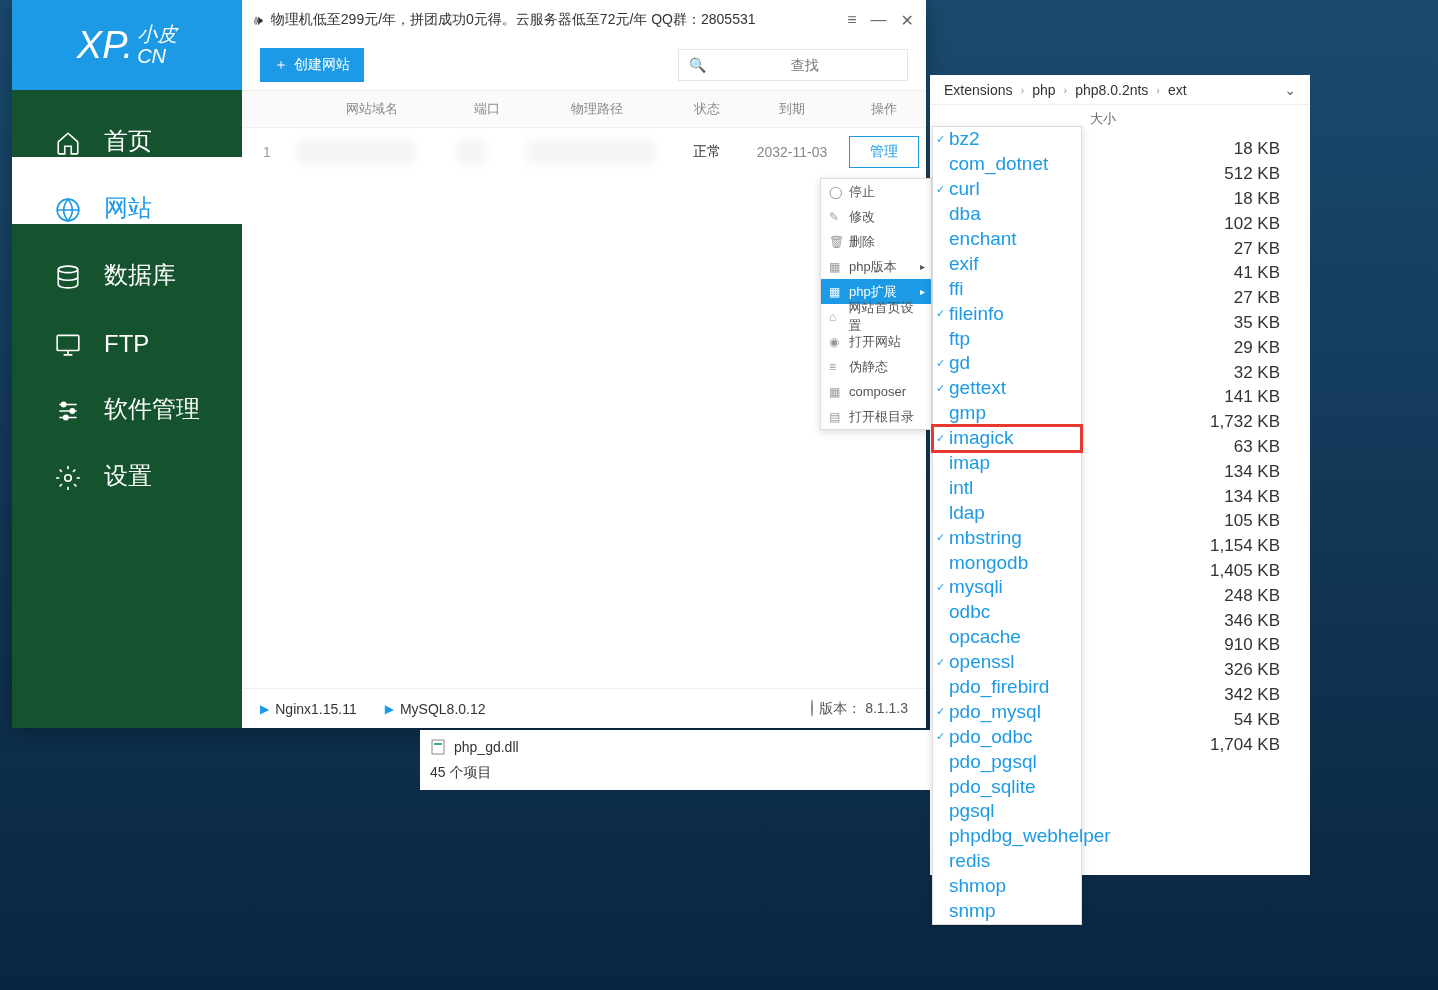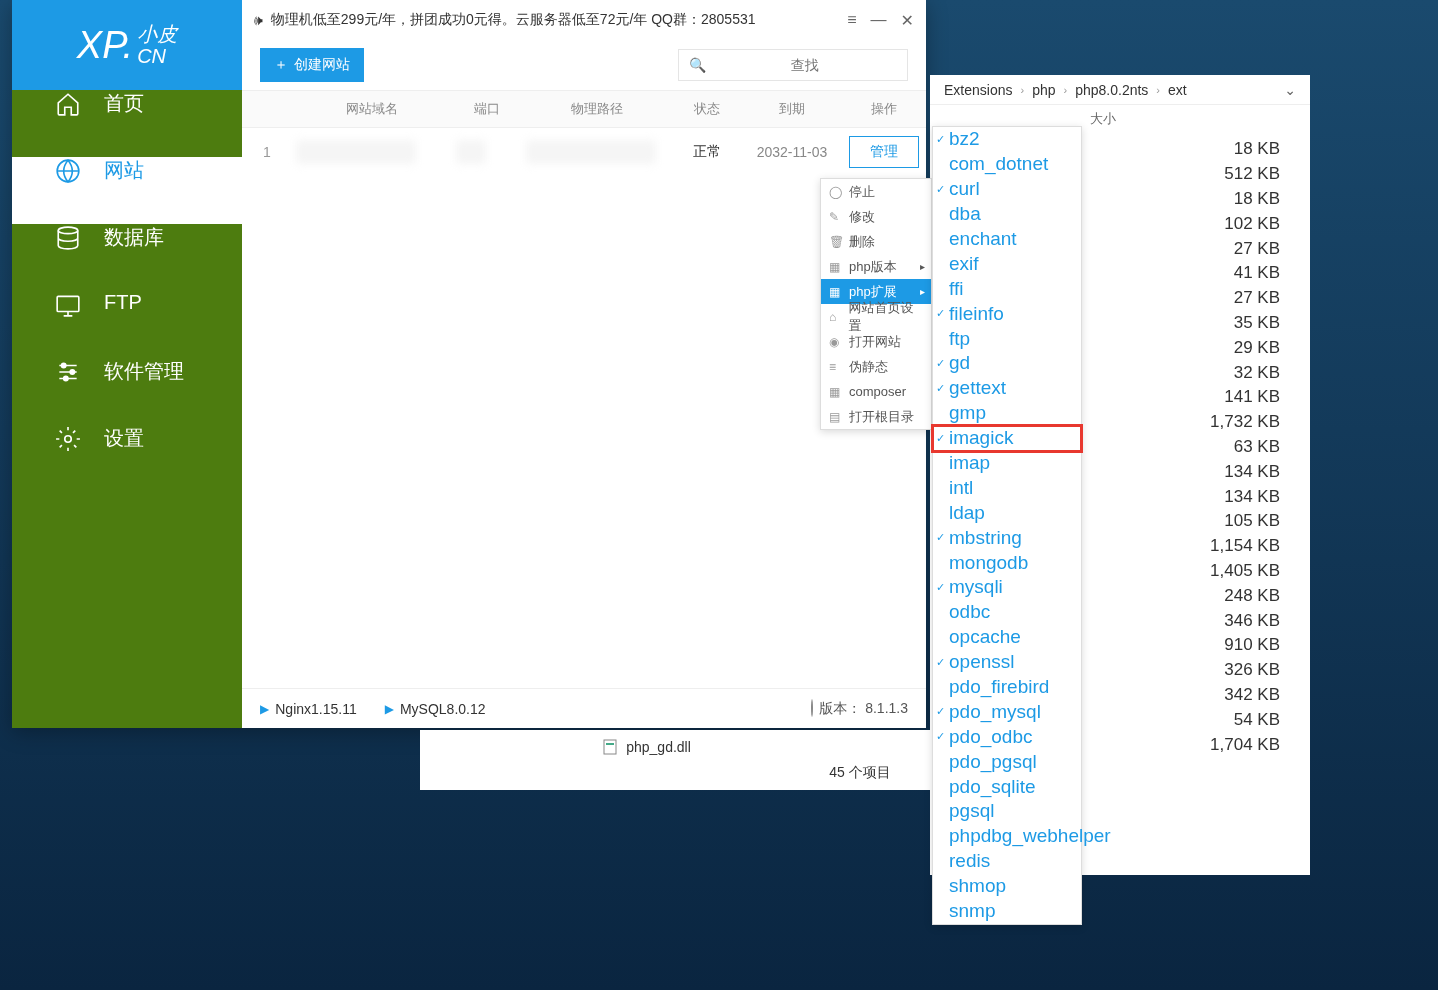--- a/index.html
+++ b/index.html
@@ -1,22 +1,22 @@
 <!DOCTYPE html>
 <html><head>
 <meta charset="utf-8">
 <style>
 *{box-sizing:border-box;margin:0;padding:0;}
 body{font-family:"Microsoft YaHei",Arial,sans-serif;font-size:14px;background:linear-gradient(180deg,#1a4a6e 0%,#0a2540 100%);width:1438px;height:990px;overflow:hidden;position:relative;}
 .app{position:absolute;left:12px;top:0;width:914px;height:728px;background:#fff;box-shadow:0 4px 20px rgba(0,0,0,0.3);display:flex;}
-.sidebar{width:230px;background:#4d7c0f;color:#fff;display:flex;flex-direction:column;}
+.sidebar{width:230px;background:#14532d;color:#fff;display:flex;flex-direction:column;}
 .logo{height:90px;display:flex;align-items:center;justify-content:center;font-size:38px;font-weight:300;font-style:italic;background:#1d9ae5;}
 .logo .xp{font-weight:400;}
 .logo .sub{font-size:20px;margin-left:4px;line-height:1.1;}
-.nav-item{height:67px;display:flex;align-items:flex-start;padding-left:42px;cursor:pointer;font-size:20px;}
+.nav-item{height:67px;display:flex;align-items:flex-end;padding-left:42px;cursor:pointer;font-size:24px;}
 .nav-item.active{background:#fff;color:#1d9ae5;}
 .nav-icon{width:28px;height:28px;margin-right:22px;display:flex;align-items:center;justify-content:center;}
 .main{flex:1;display:flex;flex-direction:column;background:#fff;position:relative;}
 .topbar{height:40px;display:flex;align-items:center;padding:0 12px;font-size:14px;color:#333;}
 .topbar .announce{flex:1;display:flex;align-items:center;}
 .topbar .icons{display:flex;gap:14px;align-items:center;}
 .topbar .icons span{cursor:pointer;color:#666;font-size:16px;}
 .toolbar{height:50px;display:flex;align-items:center;padding:0 18px;gap:12px;}
 .btn-create{background:#1d9ae5;color:#fff;border:none;padding:8px 14px;font-size:14px;cursor:pointer;display:flex;align-items:center;gap:6px;}
 .search-box{margin-left:auto;width:230px;height:32px;border:1px solid #e5e5e5;display:flex;align-items:center;padding:0 10px;color:#bbb;}
@@ -38,21 +38,21 @@
 .ctx-item.hl{background:#1d9ae5;color:#fff;}
 .ctx-icon{width:14px;font-size:12px;color:#999;}
 .ctx-item.hl .ctx-icon{color:#fff;}
 .ctx-arrow{position:absolute;right:6px;font-size:10px;}
 .footer{position:absolute;bottom:0;left:0;right:0;height:40px;border-top:1px solid #eee;display:flex;align-items:center;padding:0 18px;font-size:14px;color:#333;}
 .footer .svc{display:flex;align-items:center;gap:6px;margin-right:28px;}
 .footer .tri{color:#1d9ae5;font-size:12px;}
 .footer .ver{margin-left:auto;color:#555;}
 .footer .gear{width:14px;height:14px;border:1px solid #888;border-radius:50%;margin-right:6px;}
 .explorer{position:absolute;left:420px;top:730px;width:880px;height:60px;background:#fff;display:flex;align-items:flex-start;flex-direction:column;padding:4px 10px;color:#333;font-size:14px;}
-.explorer-row{display:flex;align-items:center;height:26px;width:100%;justify-content:center;}
+.explorer-row{display:flex;align-items:center;height:26px;width:100%;}
 .file-icon{width:16px;height:16px;margin-right:8px;display:inline-block;}
 .ext-flyout{position:absolute;left:932px;top:126px;width:150px;background:#fff;border:1px solid #ddd;box-shadow:0 2px 8px rgba(0,0,0,0.15);z-index:60;}
 .ext-item{height:24.9px;display:flex;align-items:center;padding:0 6px 0 16px;font-size:19px;color:#1d9ae5;cursor:pointer;position:relative;}
 .ext-item.checked::before{content:"✓";position:absolute;left:3px;font-size:11px;color:#1d9ae5;}
 .ext-item.highlighted{outline:3px solid #e8382f;outline-offset:-1px;}
 .bg-explorer{position:absolute;left:930px;top:75px;width:380px;height:800px;background:#fff;z-index:10;}
 .breadcrumb{height:30px;display:flex;align-items:center;padding:0 10px;font-size:14px;color:#333;border-bottom:1px solid #eee;}
 .breadcrumb span{margin:0 4px;}
 .breadcrumb .sep{color:#999;font-size:11px;}
 .breadcrumb .dd{margin-left:auto;color:#666;}

